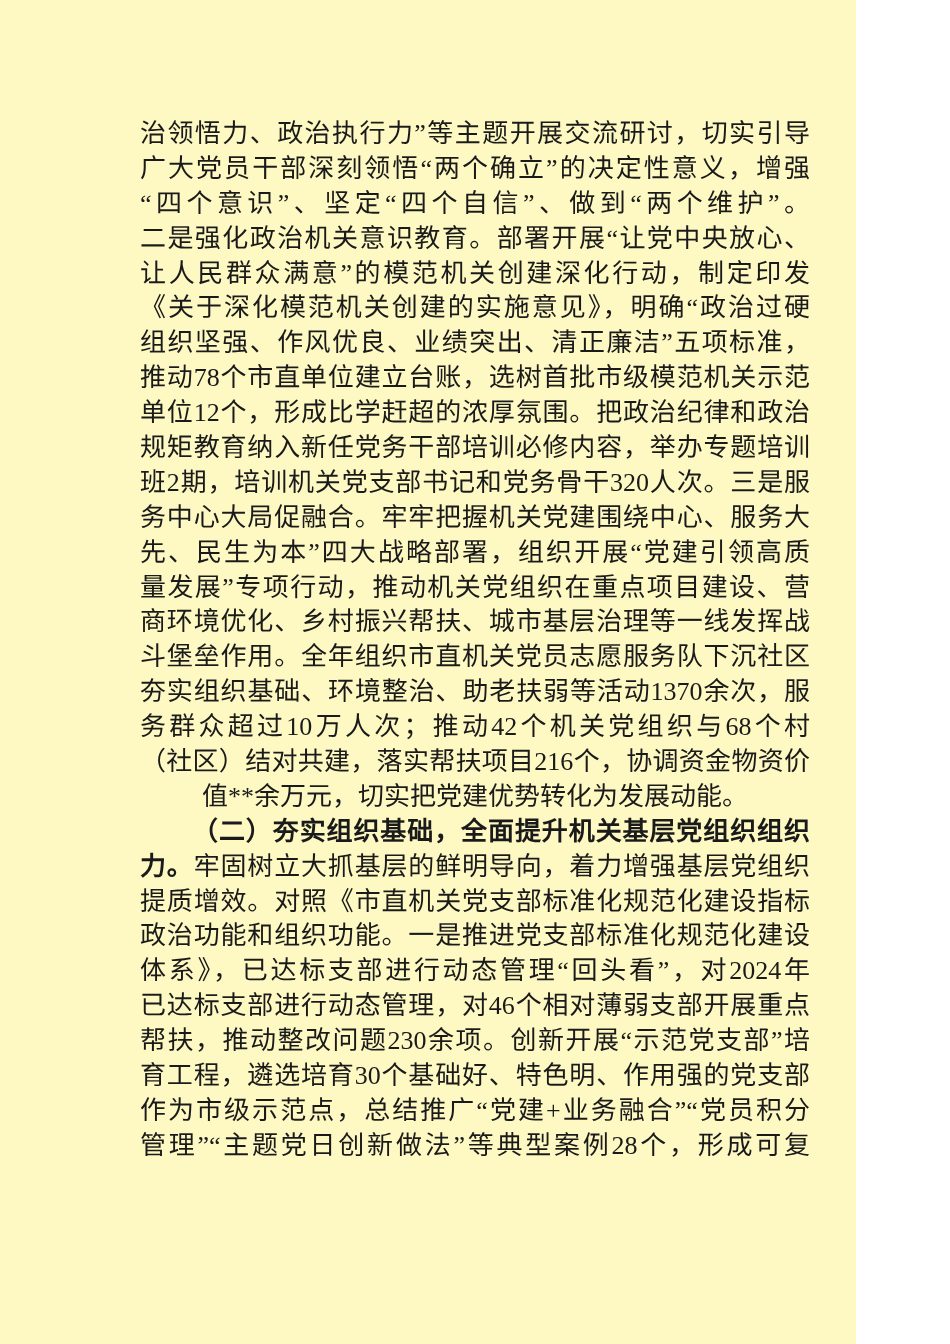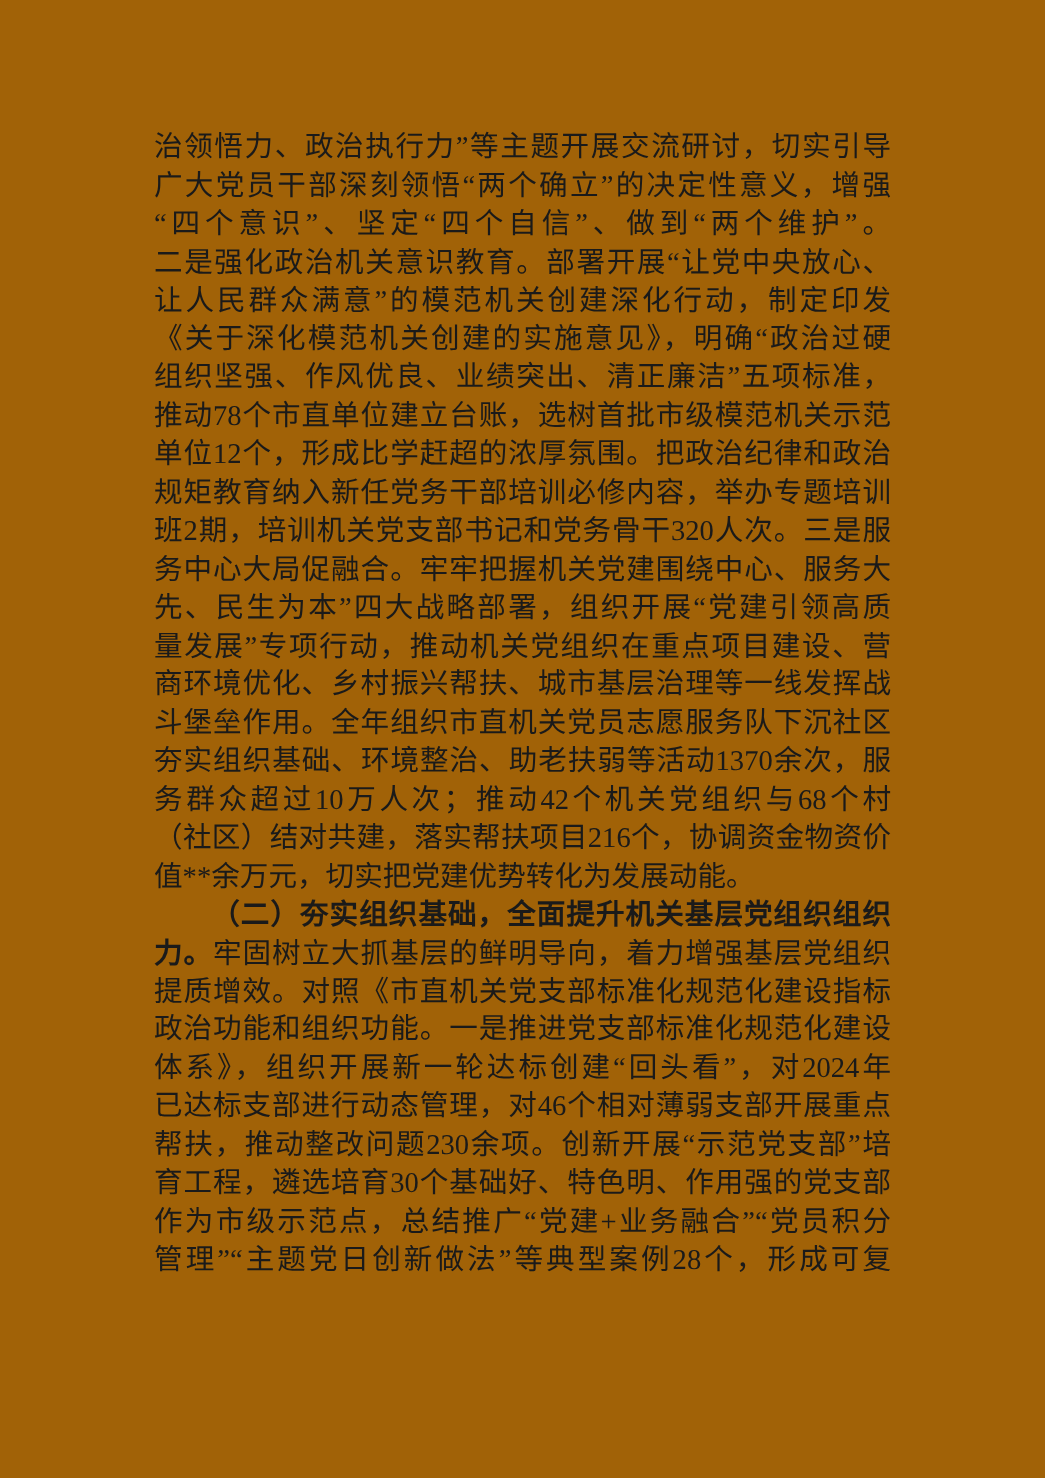--- a/index.html
+++ b/index.html
@@ -2,39 +2,39 @@
 <html lang="zh-CN"><head>
 <meta charset="utf-8">
 <style>
   html, body {
     margin: 0;
     padding: 0;
     background: #ffffff;
   }
   .page {
     position: relative;
-    width: 950px;
+    width: 856px;
     height: 1344px;
-    background: #a16207;
+    background: #fef9c3;
     overflow: hidden;
     font-family: "Liberation Serif", "DejaVu Serif", serif;
   }
   .text-block {
     position: absolute;
     left: 140px;
     top: 117px;
     width: 670px;
   }
   .line {
     height: 34.9px;
     line-height: 34.9px;
     font-size: 26px;
     color: #1a1a1a;
     overflow: hidden;
-    text-align: left;
+    text-align: center;
   }
   .line.justify {
     text-align: justify;
     text-align-last: justify;
   }
   .line.indent {
     padding-left: 52px;
   }
   .seg { white-space: pre-wrap; }
   .seg.bold { font-weight: bold; }
@@ -61,20 +61,20 @@
       <div class="line justify"><span class="seg">商环境优化、乡村振兴帮扶、城市基层治理等一线发挥战</span></div>
       <div class="line justify"><span class="seg">斗堡垒作用。全年组织市直机关党员志愿服务队下沉社区</span></div>
       <div class="line justify"><span class="seg">夯实组织基础、环境整治、助老扶弱等活动1370余次，服</span></div>
       <div class="line justify"><span class="seg">务群众超过10万人次；推动42个机关党组织与68个村</span></div>
       <div class="line justify"><span class="seg">（社区）结对共建，落实帮扶项目216个，协调资金物资价</span></div>
       <div class="line"><span class="seg">值**余万元，切实把党建优势转化为发展动能。</span></div>
       <div class="line justify indent"><span class="seg bold">（二）夯实组织基础，全面提升机关基层党组织组织</span></div>
       <div class="line justify"><span class="seg bold">力。</span><span class="seg">牢固树立大抓基层的鲜明导向，着力增强基层党组织</span></div>
       <div class="line justify"><span class="seg">提质增效。对照《市直机关党支部标准化规范化建设指标</span></div>
       <div class="line justify"><span class="seg">政治功能和组织功能。一是推进党支部标准化规范化建设</span></div>
-      <div class="line justify"><span class="seg">体系》，组织开展新一轮达标创建“回头看”，对2024年</span></div>
+      <div class="line justify"><span class="seg">体系》，已达标支部进行动态管理“回头看”，对2024年</span></div>
       <div class="line justify"><span class="seg">已达标支部进行动态管理，对46个相对薄弱支部开展重点</span></div>
       <div class="line justify"><span class="seg">帮扶，推动整改问题230余项。创新开展“示范党支部”培</span></div>
       <div class="line justify"><span class="seg">育工程，遴选培育30个基础好、特色明、作用强的党支部</span></div>
       <div class="line justify"><span class="seg">作为市级示范点，总结推广“党建+业务融合”“党员积分</span></div>
       <div class="line justify"><span class="seg">管理”“主题党日创新做法”等典型案例28个，形成可复</span></div>
     </div>
 </div>
 
 </body></html>

